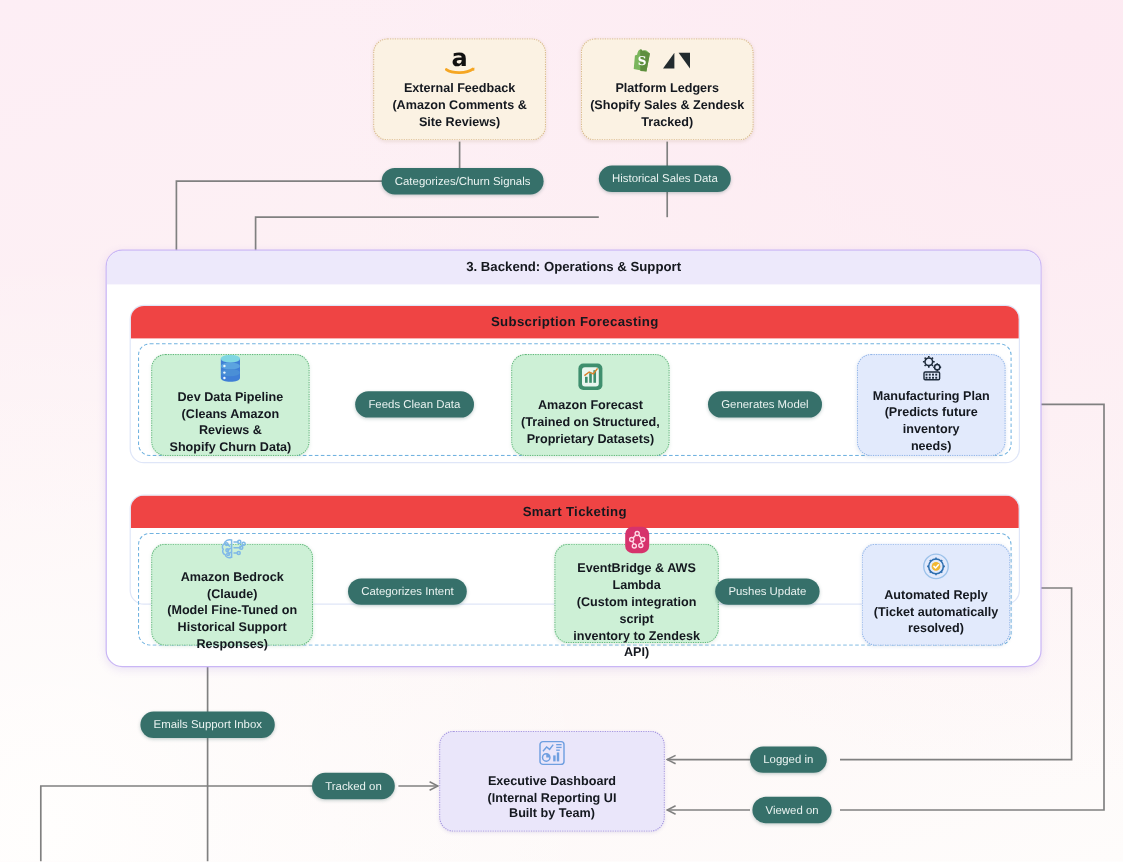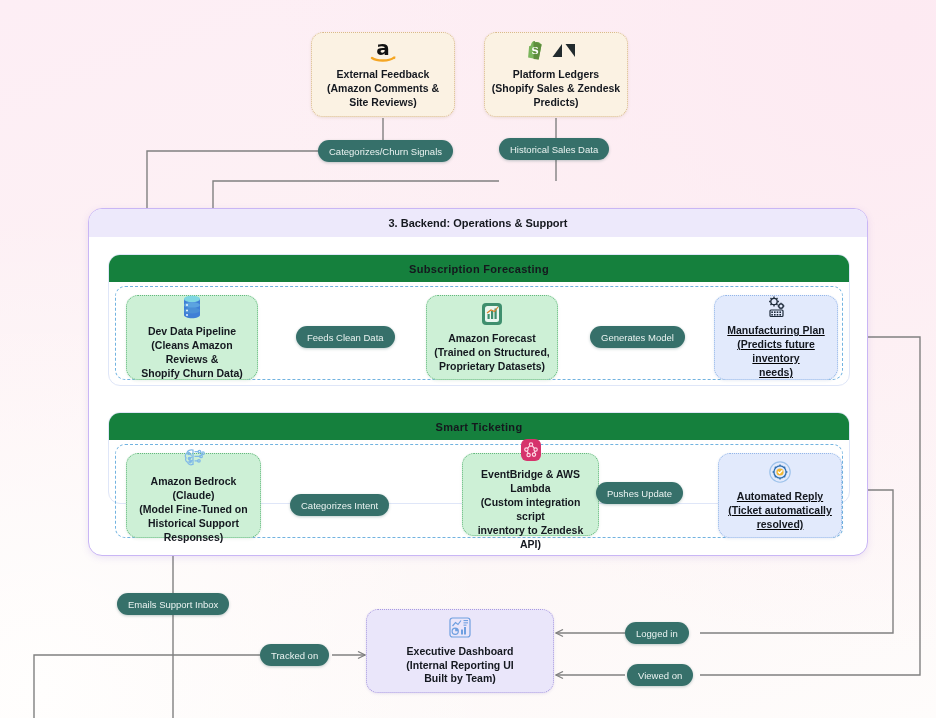--- a/index.html
+++ b/index.html
@@ -19,34 +19,34 @@
         text-align:center;padding:8px 6px;}
   .node .ttl{font-size:10.5px;font-weight:700;color:#14181f;line-height:1.32;}
   .node .sub{font-size:10.5px;font-weight:700;color:#14181f;line-height:1.32;}
   .node .icon{margin-bottom:5px;line-height:0;}
 
   .src{background:#fbf2e3;border:1.6px dotted #d9b98b;
        box-shadow:0 1px 3px rgba(120,90,40,.12);}
   .green{background:#cdf0d6;border:1.6px dotted #63b87c;
          box-shadow:0 1px 3px rgba(40,120,70,.10);}
   .blue{background:#e2eafc;border:1.6px dotted #93b6e8;
-        box-shadow:0 1px 3px rgba(50,90,160,.10);text-decoration:underline;}
+        box-shadow:0 1px 3px rgba(50,90,160,.10);}
   .lav{background:#eae6fa;border:1.6px dotted #a99ae0;
        box-shadow:0 1px 3px rgba(90,70,170,.12);}
 
   .group{position:absolute;box-sizing:border-box;border-radius:14px;overflow:hidden;
          background:#ffffff;border:1.4px solid #c9b6f5;
          box-shadow:0 2px 7px rgba(140,110,220,.16);}
   .group>.ghead{height:28px;background:#ede9fb;display:flex;align-items:center;
                 justify-content:center;}
   .group>.ghead span{font-size:11px;font-weight:700;color:#15181e;}
 
   .sub-group{position:absolute;box-sizing:border-box;border-radius:12px;overflow:hidden;
              background:#ffffff;border:1.2px solid #dfe6f8;}
-  .sub-group>.shead{height:27px;background:#15803d;display:flex;align-items:center;
+  .sub-group>.shead{height:27px;background:#ef4444;display:flex;align-items:center;
                     justify-content:center;}
   .sub-group>.shead span{font-size:11px;font-weight:700;color:#15181e;letter-spacing:.3px;}
   .dashzone{position:absolute;box-sizing:border-box;border:1.4px dashed #72b3e0;
             border-radius:10px;background:transparent;}
 
   .pill{position:absolute;box-sizing:border-box;background:#36706a;color:#eaf3f1;
         border-radius:13px;height:22px;display:flex;align-items:center;justify-content:center;
         font-size:9.5px;font-weight:400;white-space:nowrap;padding:0 11px;
         box-shadow:0 1px 3px rgba(30,80,75,.28);}
 </style>
@@ -123,21 +123,21 @@
           <path d="M38.8,5 C38.8,7.6 36.7,9.7 34.1,9.7 C31.5,9.7 29.4,7.6 29.4,5 Z" opacity="0"></path>
           <path d="M36,5 C36,7.6 38.1,9.7 40.7,9.7 L49,9.7 L49,5 Z" opacity="0"></path>
         </g>
         <g fill="#222b2e">
           <path d="M27,5.2 L36.2,5.2 L27,17.8 Z" opacity="0"></path>
         </g>
       </svg>
     </span>
     <div class="ttl">Platform Ledgers</div>
     <div class="sub">(Shopify Sales &amp; Zendesk</div>
-    <div class="sub">Predicts)</div>
+    <div class="sub">Tracked)</div>
   </div>
 
   <div class="group" style="left:88px;top:208px;width:780px;height:348px;">
     <div class="ghead">
       <span>3. Backend: Operations &amp; Support</span>
     </div>
   </div>
 
   <div class="sub-group" style="left:108px;top:254px;width:742px;height:132px;">
     <div class="shead">
@@ -302,21 +302,21 @@
   </div>
   <div class="pill" style="left:499px;top:138px;">
     <span>Historical Sales Data</span>
   </div>
   <div class="pill" style="left:296px;top:326px;">
     <span>Feeds Clean Data</span>
   </div>
   <div class="pill" style="left:590px;top:326px;">
     <span>Generates Model</span>
   </div>
-  <div class="pill" style="left:290px;top:482px;margin-top:12px;">
+  <div class="pill" style="left:290px;top:482px;">
     <span>Categorizes Intent</span>
   </div>
   <div class="pill" style="left:596px;top:482px;">
     <span>Pushes Update</span>
   </div>
   <div class="pill" style="left:117px;top:593px;">
     <span>Emails Support Inbox</span>
   </div>
   <div class="pill" style="left:260px;top:644px;">
     <span>Tracked on</span>

